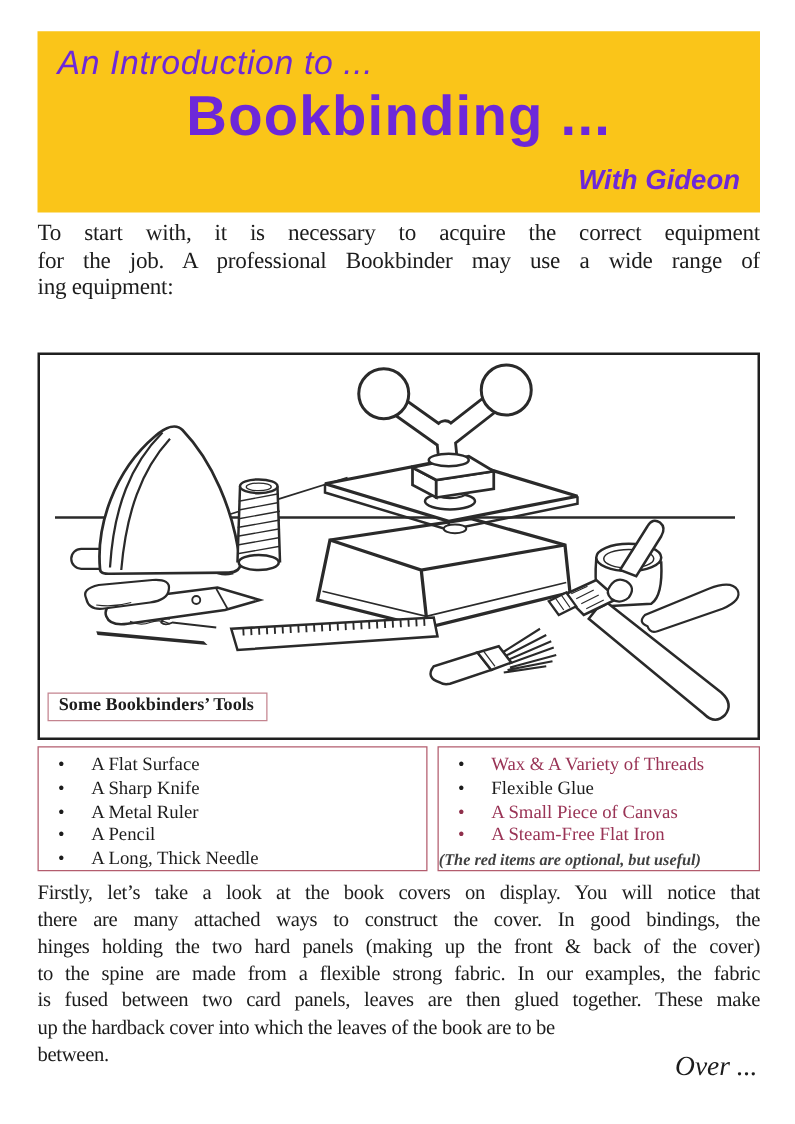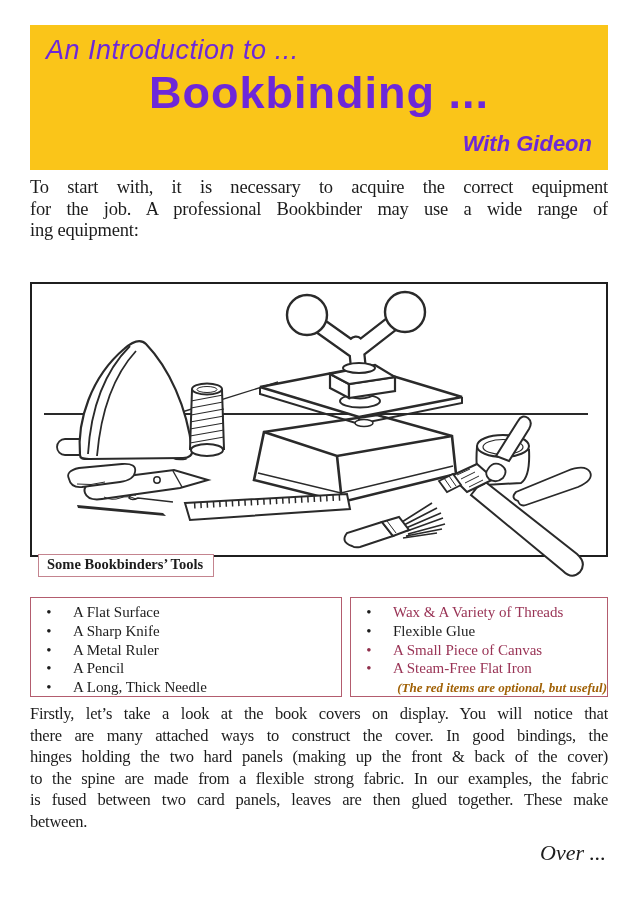--- a/index.html
+++ b/index.html
@@ -12,39 +12,39 @@
     background:#FAC519;font-family:"Liberation Sans", sans-serif;color:#6d28d9;}
   .kicker{position:absolute;left:16px;top:10px;font-style:italic;font-size:27px;letter-spacing:.5px;}
   .title{position:absolute;left:0;right:0;top:42px;text-align:center;font-weight:bold;font-size:45px;letter-spacing:1px;}
   .byline{position:absolute;right:16px;top:106px;font-style:italic;font-weight:bold;font-size:22px;}
   
   .para1{position:absolute;left:30px;top:177px;width:578px;font-size:18.5px;line-height:21.6px;letter-spacing:-.2px;}
   .para2{position:absolute;left:30px;top:703px;width:578px;font-size:16.5px;line-height:21.6px;letter-spacing:-.25px;}
   .jline{text-align:justify;text-align-last:justify;-moz-text-align-last:justify;height:21.6px;overflow:hidden;}
   .lline{text-align:left;height:21.6px;overflow:hidden;}
   
-  .figure{position:absolute;left:30px;top:282px;width:578px;height:275px;
+  .figure{position:absolute;left:30px;top:282px;width:578px;height:310px;
     border:2px solid #1f1f1f;box-sizing:border-box;background:#fff;}
   .figure svg{display:block;width:574px;height:306px;}
   .fig-caption{position:absolute;left:6px;top:270px;border:1px solid #C4848F;background:#fff;
     font-weight:bold;font-size:14.5px;padding:1px 10px 3px 8px;}
   .ln{fill:none;stroke:#2a2a2a;}
   .wh{fill:#ffffff;stroke:#2a2a2a;}
   
   .listbox{position:absolute;top:597px;height:100px;box-sizing:border-box;background:#fff;
     border:1px solid #B35C6E;font-size:15px;line-height:18.8px;padding-top:5px;}
   .listbox.lb-left{left:30px;width:312px;}
   .listbox.lb-right{left:350px;width:258px;}
   .li-row{display:flex;align-items:center;padding-left:12px;}
   .li-row .bullet{width:12px;text-align:center;flex:0 0 12px;}
   .li-row .bullet::before{content:"\2022";font-size:15px;}
   .li-row .li-text{padding-left:18px;}
   .rt{color:#993355;}
   .rb .bullet{color:#8F2F4B;}
-  .opt-note{font-style:italic;font-weight:bold;font-size:13px;color:#a16207;text-align:right;margin-top:1px;}
+  .opt-note{font-style:italic;font-weight:bold;font-size:13px;color:#404040;text-align:left;margin-top:1px;}
   
   .over{position:absolute;right:30px;top:840px;font-style:italic;font-size:22px;}
 </style>
 </head>
 <body>
 
 <div class="banner">
   <div class="kicker">An Introduction to ...</div>
   <div class="title">Bookbinding ...</div>
   <div class="byline">With Gideon</div>
@@ -191,16 +191,17 @@
     </div>
   <div class="opt-note">(The red items are optional, but useful)</div>
 </div>
 
 <div class="para2">
   <div class="jline">Firstly, let’s take a look at the book covers on display. You will notice that</div>
   <div class="jline">there are many attached ways to construct the cover. In good bindings, the</div>
   <div class="jline">hinges holding the two hard panels (making up the front &amp; back of the cover)</div>
   <div class="jline">to the spine are made from a flexible strong fabric. In our examples, the fabric</div>
   <div class="jline">is fused between two card panels, leaves are then glued together. These make</div>
+  <div class="lline">up the hardback cover into which the leaves of the book are to be</div>
   <div class="lline">between.</div>
 </div>
 
 <div class="over">Over ...</div>
 
 </body></html>

